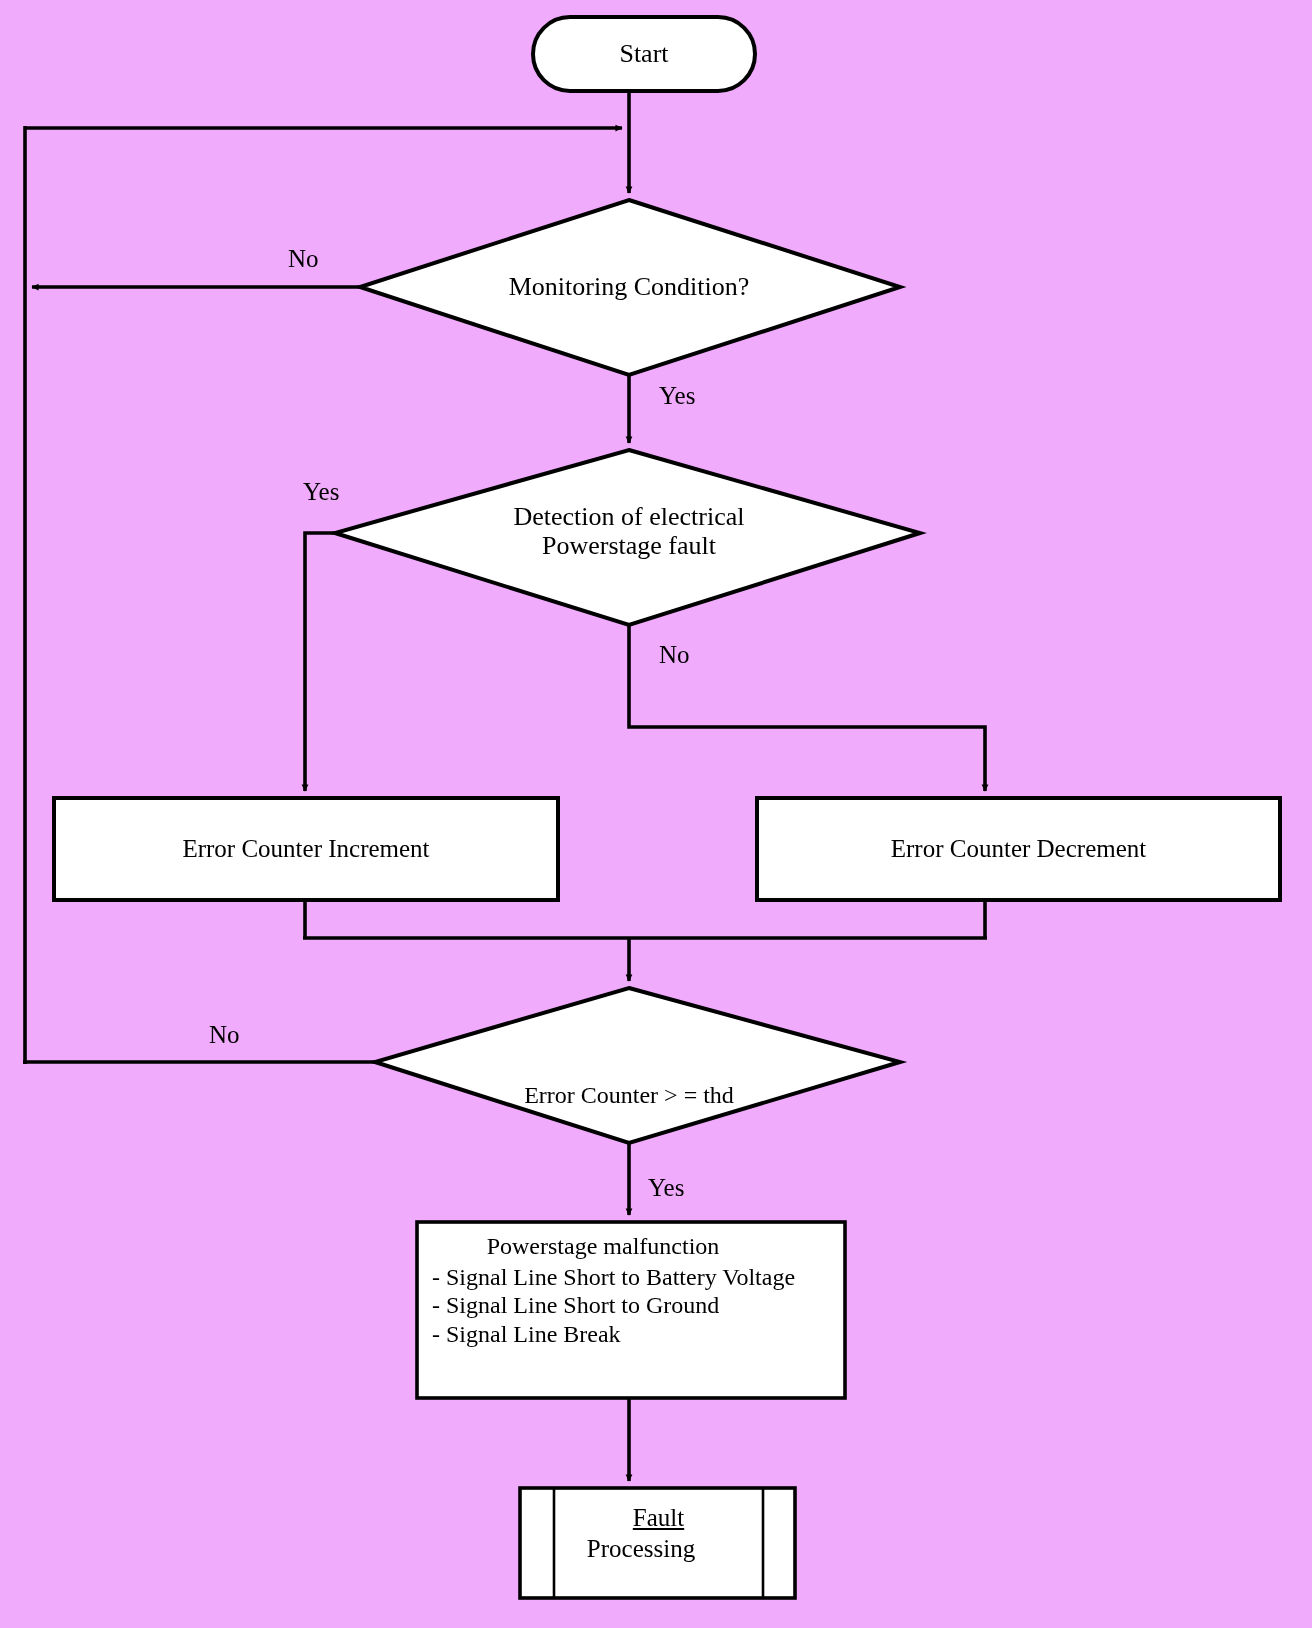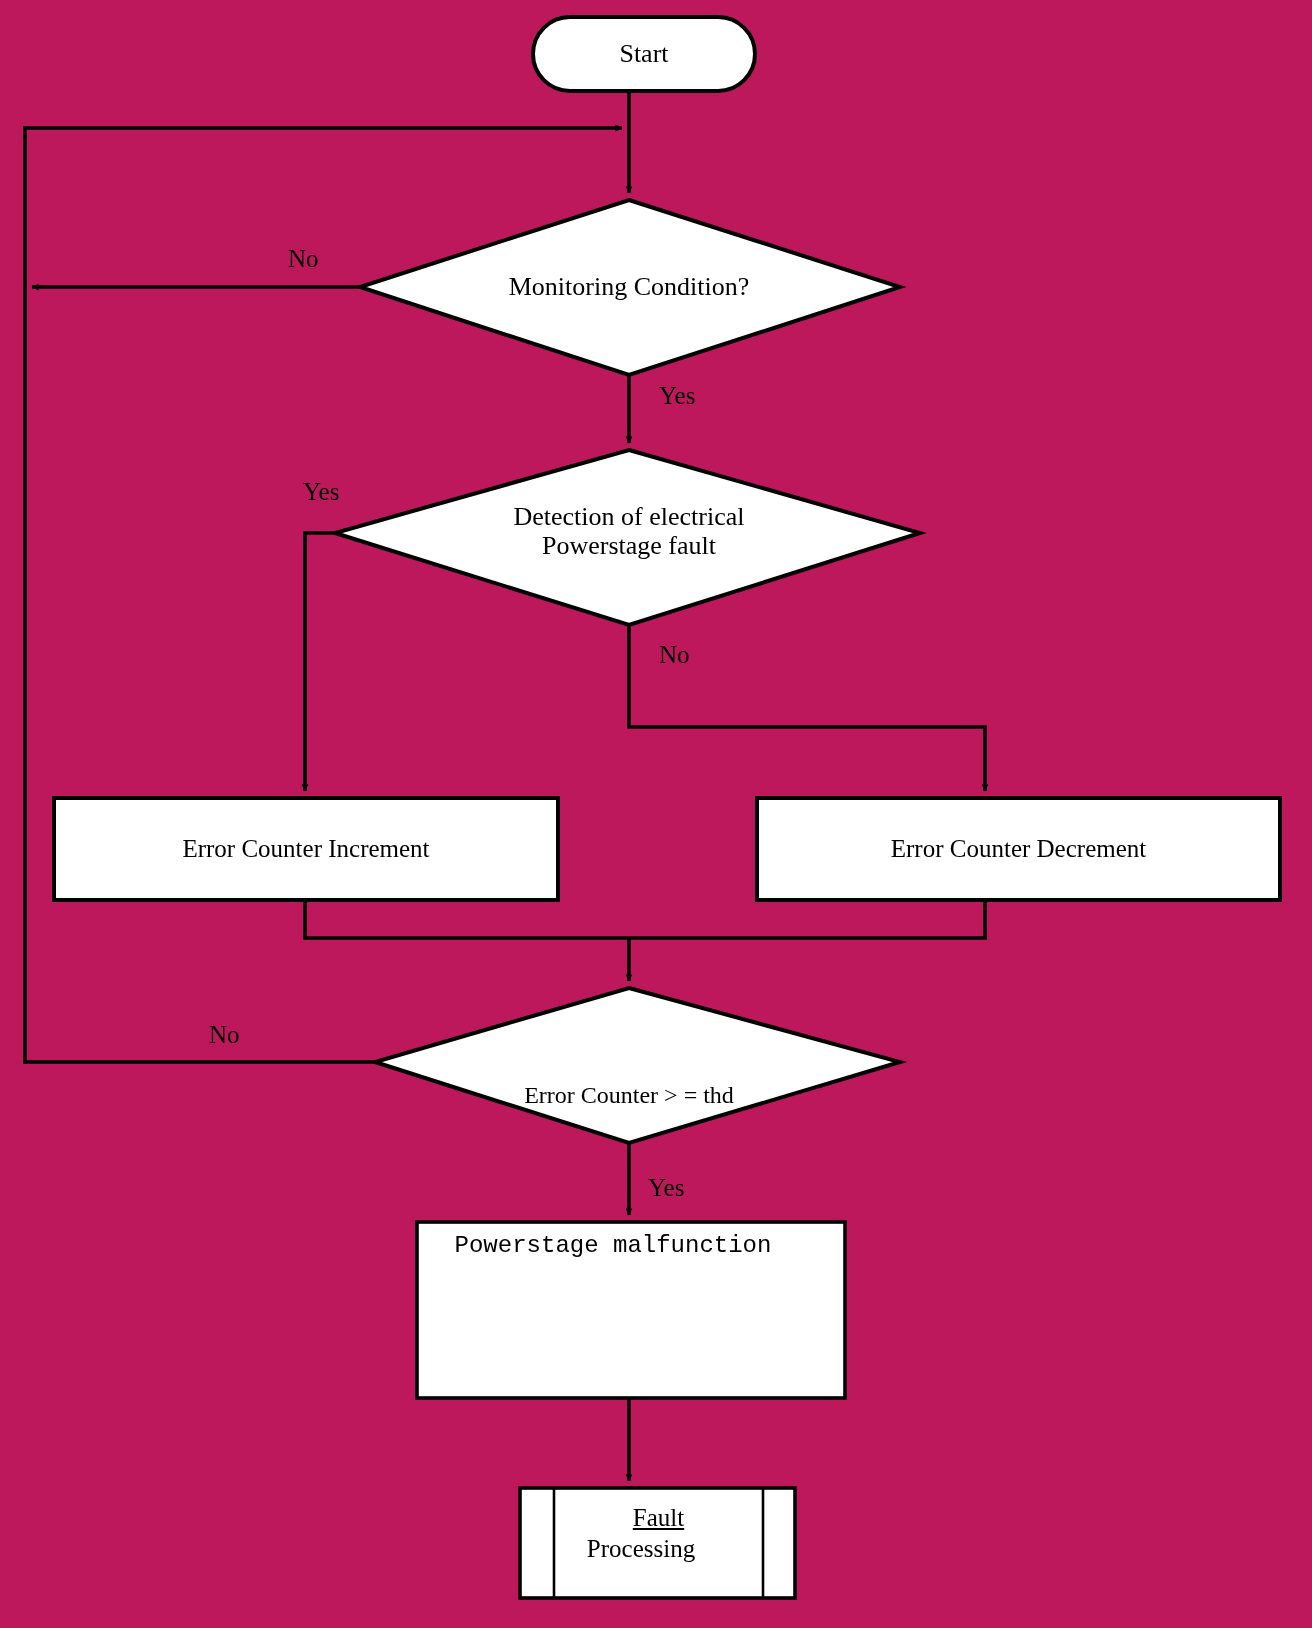--- a/index.html
+++ b/index.html
@@ -9,21 +9,21 @@
     background: #ffffff;
   }
   body {
     font-family: "Liberation Serif", "DejaVu Serif", serif;
     color: #000000;
   }
   #canvas {
     position: relative;
     width: 1312px;
     height: 1628px;
-    background: #be185d;
+    background: #f0abfc;
     overflow: hidden;
   }
   #flow-svg {
     position: absolute;
     left: 0;
     top: 0;
     width: 1312px;
     height: 1628px;
   }
   .node-label {
@@ -127,21 +127,26 @@
 
   <div class="node-label" style="left:449px; top:502px; width:360px; height:30px; font-size:26px;">Detection of electrical</div>
   <div class="node-label" style="left:449px; top:531px; width:360px; height:30px; font-size:26px;">Powerstage fault</div>
 
   <div class="node-label" style="left:757px; top:798px; width:523px; height:102px; font-size:25px;">Error Counter Decrement</div>
 
   <div class="node-label" style="left:54px; top:798px; width:504px; height:102px; font-size:25px;">Error Counter Increment</div>
 
   <div class="node-label" style="left:449px; top:1041px; width:360px; height:42px; font-size:24px;margin-top:33px;">Error Counter &gt; = thd</div>
 
-  <div class="malfunction-text malfunction-title" style="left:429px; top:1232px; width:368px;font-family:Liberation Mono, monospace;">Powerstage malfunction</div>
+  <div class="malfunction-text malfunction-title" style="left:419px; top:1232px; width:368px;">Powerstage malfunction</div>
+  <div class="malfunction-text malfunction-list" style="left:432px; top:1263px; width:410px;">
+    <div>- Signal Line Short to Battery Voltage</div>
+    <div>- Signal Line Short to Ground</div>
+    <div>- Signal Line Break</div>
+  </div>
 
   <div class="node-label" style="left:554px; top:1502px; width:209px; height:32px; font-size:25px;text-decoration:underline;">Fault</div>
   <div class="node-label" style="left:554px; top:1533px; width:174px; height:32px; font-size:25px;">Processing</div>
 
   <div class="edge-label" style="left:288px; top:245px;">No</div>
 
   <div class="edge-label" style="left:659px; top:382px;">Yes</div>
 
   <div class="edge-label" style="left:303px; top:478px;">Yes</div>
 

